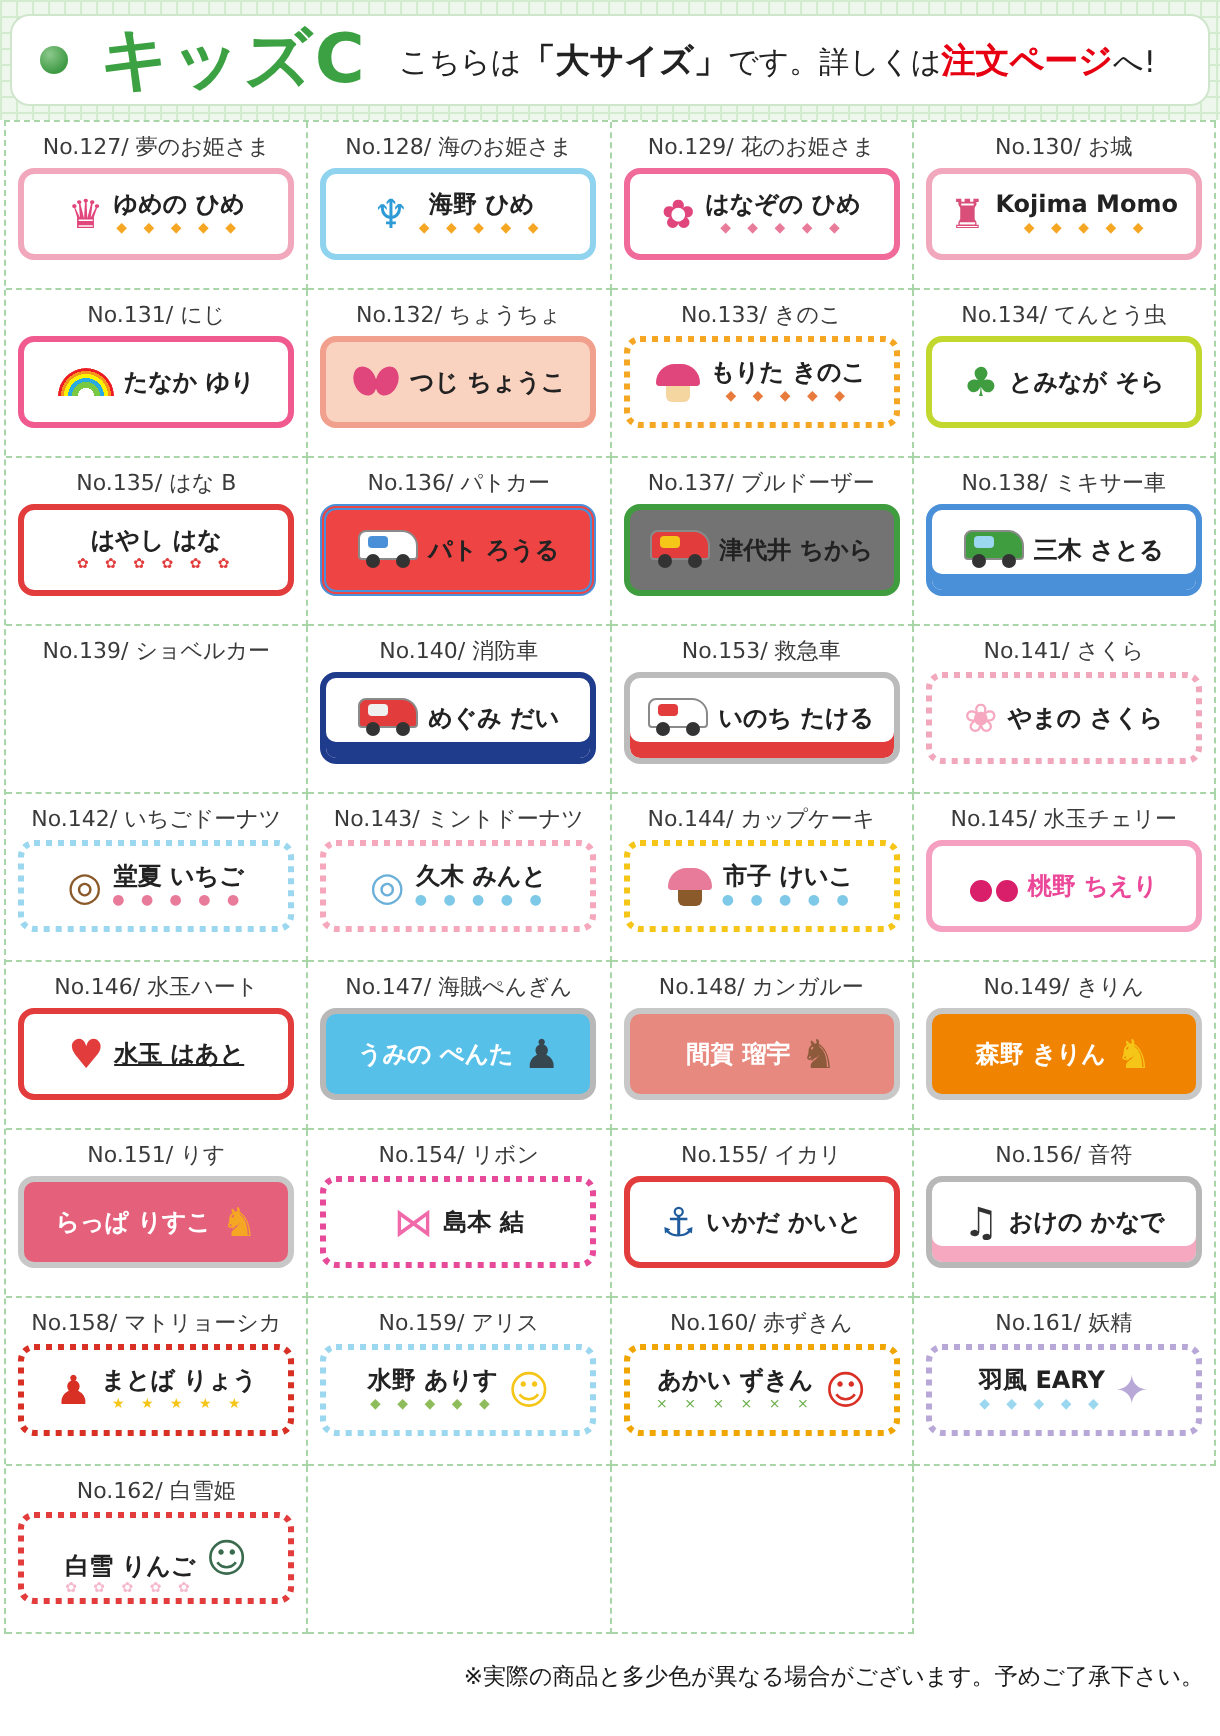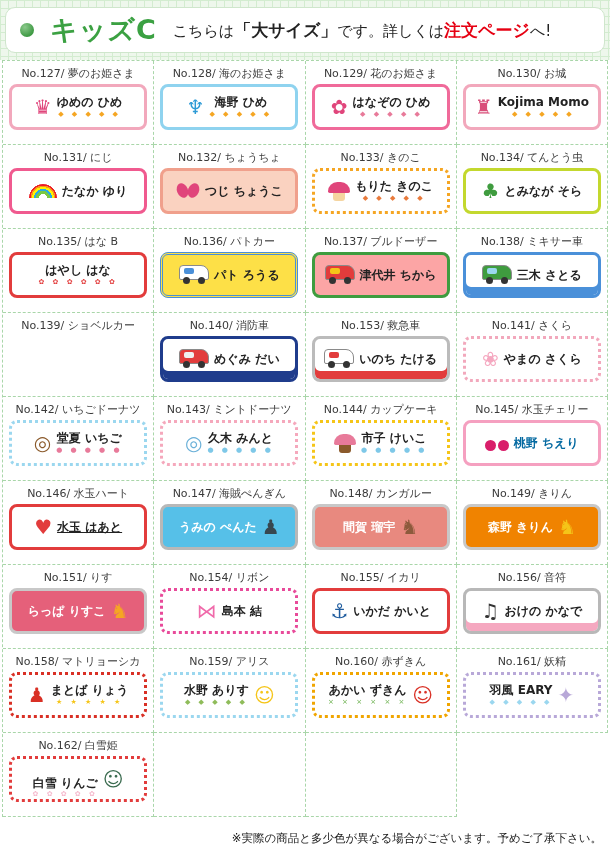--- a/index.html
+++ b/index.html
@@ -16,21 +16,21 @@
     background-image:linear-gradient(#d3ecd0 1px, transparent 1px),
                      linear-gradient(90deg,#d3ecd0 1px, transparent 1px);
     background-size:8px 8px;
   }
   .header-box{
     background:#fff; border:1px solid #cfe6cc; border-radius:10px;
     height:46px; display:flex; align-items:center; padding:0 14px; gap:16px;
   }
   .bullet{ width:14px; height:14px; border-radius:50%;
     background:radial-gradient(circle at 35% 30%, #8cc98c, #3f9a44 70%); flex:none; }
-  .page-title{ font-size:27px; font-weight:bold; color:#3ba142; letter-spacing:1px; }
+  .page-title{ font-size:34px; font-weight:bold; color:#3ba142; letter-spacing:1px; }
   .subtitle{ font-size:15px; color:#222; display:flex; align-items:baseline; white-space:nowrap; }
   .subtitle .b{ font-weight:bold; font-size:17px; }
   .subtitle .link{ font-weight:bold; font-size:17px; cursor:pointer; }
   
   .label-grid{
     display:grid; grid-template-columns:repeat(4,1fr);
     margin:0 2px; border-top:1px dashed #a9d6a9; border-left:1px dashed #a9d6a9;
   }
   .cell{
     height:84px; padding-top:6px;
@@ -206,34 +206,34 @@
         <span class="sticker-name" style="color: rgb(34, 34, 34);">はやし はな</span>
         <span class="sticker-deco" style="color: rgb(226, 60, 60);">✿ ✿ ✿ ✿ ✿ ✿</span>
       </span>
     </div>
   </div>
     <div class="cell">
     <div class="caption">
       <span class="cap-no">No.136/</span>
       <span class="cap-design"> パトカー</span>
     </div>
-    <div class="sticker" style="border-color: rgb(74, 144, 217); border-style: double; background: #fde047; align-items: center;">
+    <div class="sticker" style="border-color: rgb(74, 144, 217); border-style: double; background: #ef4444; align-items: center;">
       <span class="sticker-icon i-car" style="--c1: #ffffff; --c2: #4a90d9;"></span>
       <span class="txt">
         <span class="sticker-name" style="color: rgb(34, 34, 34);">パト ろうる</span>
 
       </span>
     </div>
   </div>
     <div class="cell">
     <div class="caption">
       <span class="cap-no">No.137/</span>
       <span class="cap-design"> ブルドーザー</span>
     </div>
-    <div class="sticker" style="border-color: rgb(63, 156, 63); border-style: solid; background: #fca5a5;">
+    <div class="sticker" style="border-color: rgb(63, 156, 63); border-style: solid; background: #737373;">
       <span class="sticker-icon i-car" style="--c1: #e23c3c; --c2: #f5c518;"></span>
       <span class="txt">
         <span class="sticker-name" style="color: rgb(34, 34, 34);">津代井 ちから</span>
 
       </span>
     </div>
   </div>
     <div class="cell">
     <div class="caption">
       <span class="cap-no">No.138/</span>
@@ -332,21 +332,21 @@
     </div>
   </div>
     <div class="cell">
     <div class="caption">
       <span class="cap-no">No.145/</span>
       <span class="cap-design"> 水玉チェリー</span>
     </div>
     <div class="sticker" style="border-color: rgb(245, 160, 192); border-style: solid; background: rgb(255, 255, 255);">
       <span class="sticker-icon i-cherry" style="--c1: #d91e6a; --c2: #ffffff;"></span>
       <span class="txt">
-        <span class="sticker-name" style="color: #0369a1;">桃野 ちえり</span>
+        <span class="sticker-name" style="color: #ec4899;">桃野 ちえり</span>
 
       </span>
     </div>
   </div>
     <div class="cell">
     <div class="caption">
       <span class="cap-no">No.146/</span>
       <span class="cap-design"> 水玉ハート</span>
     </div>
     <div class="sticker" style="border-color: rgb(226, 60, 60); border-style: solid; background: rgb(255, 255, 255);">

